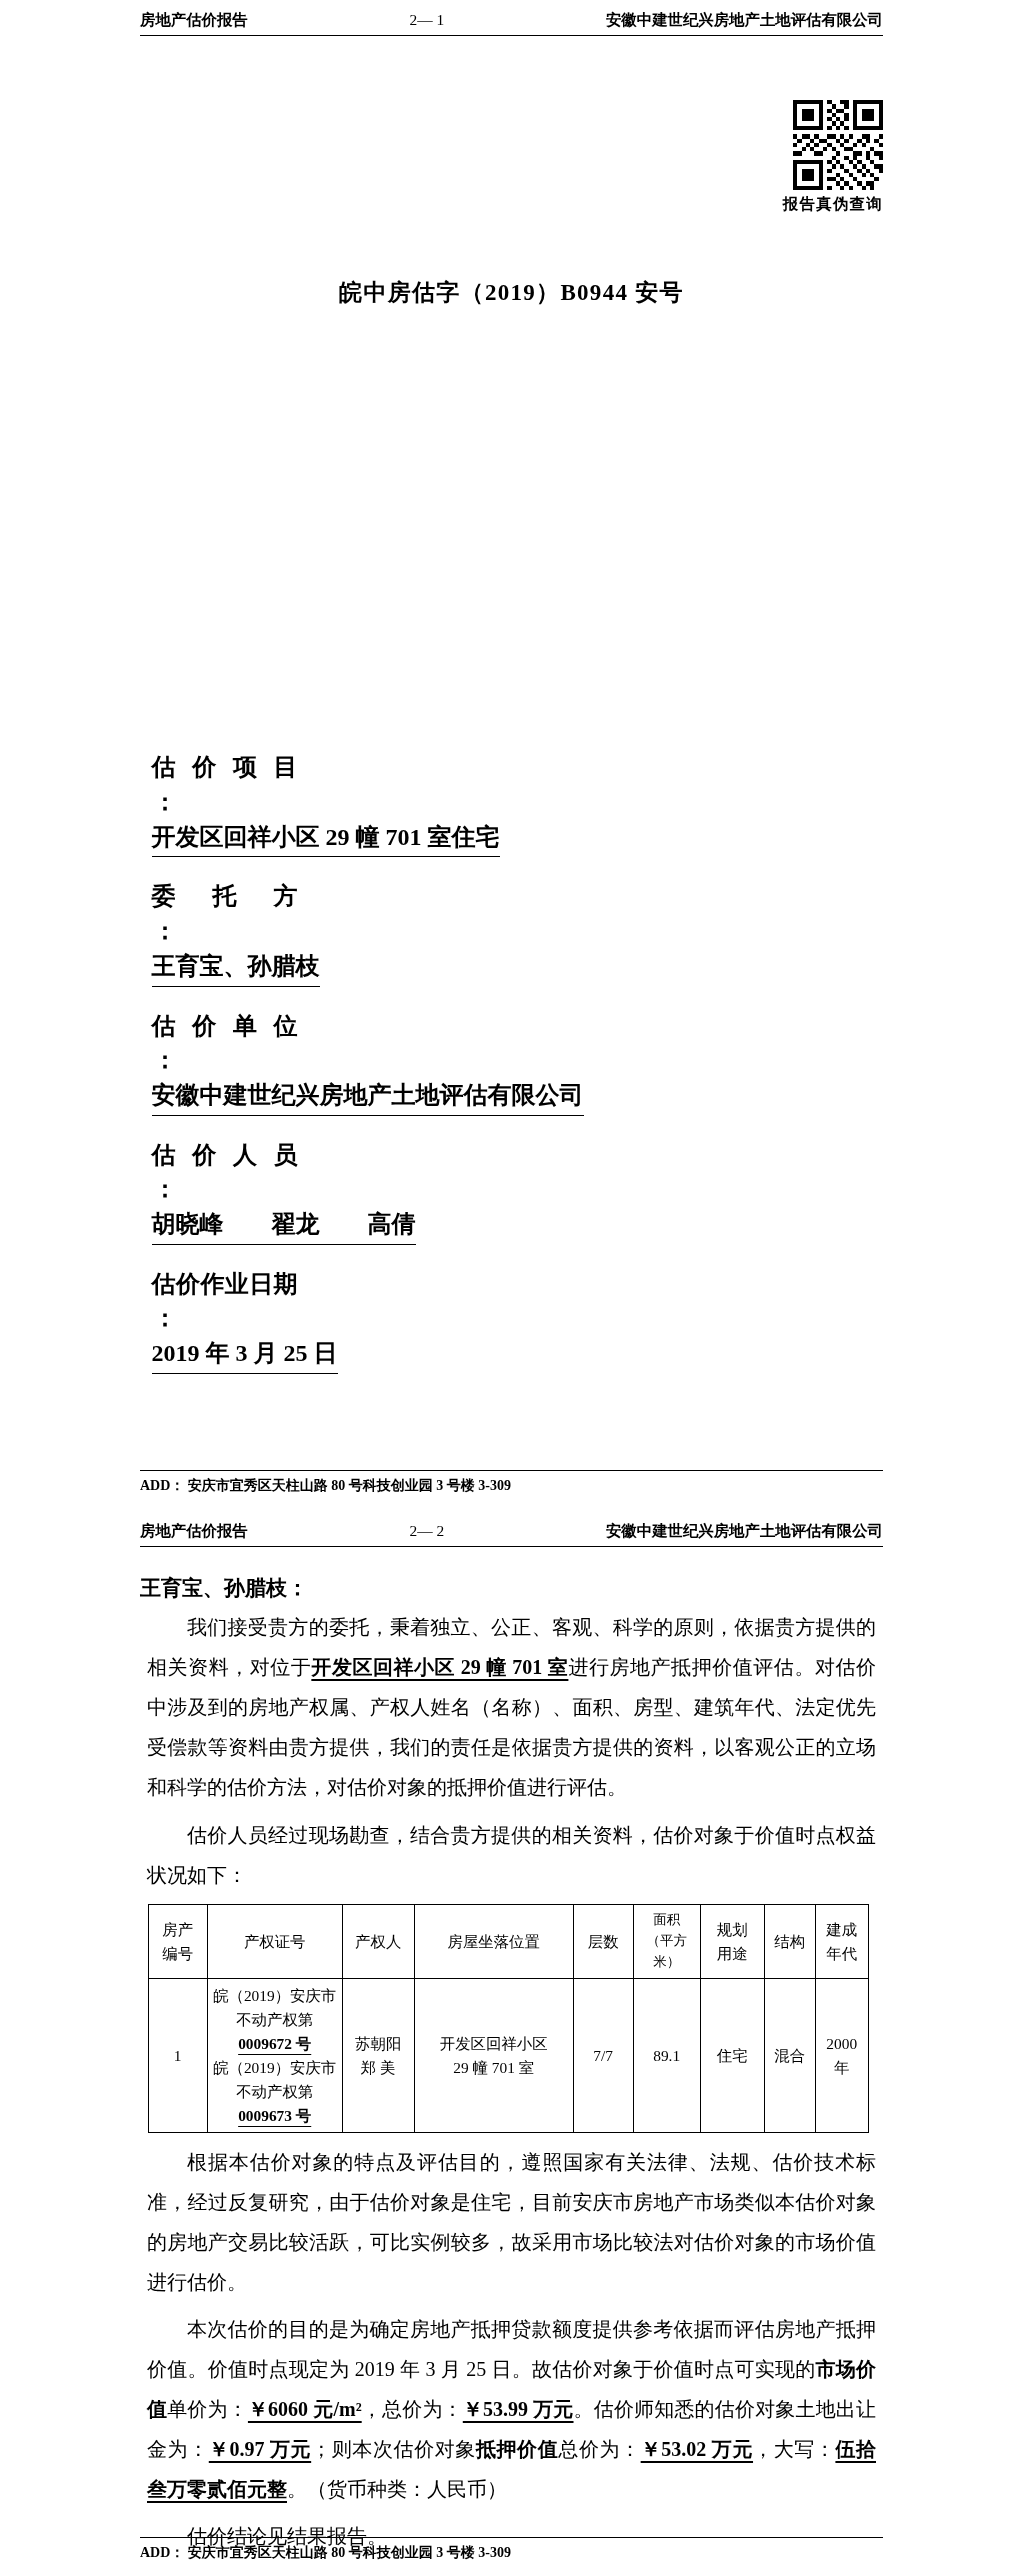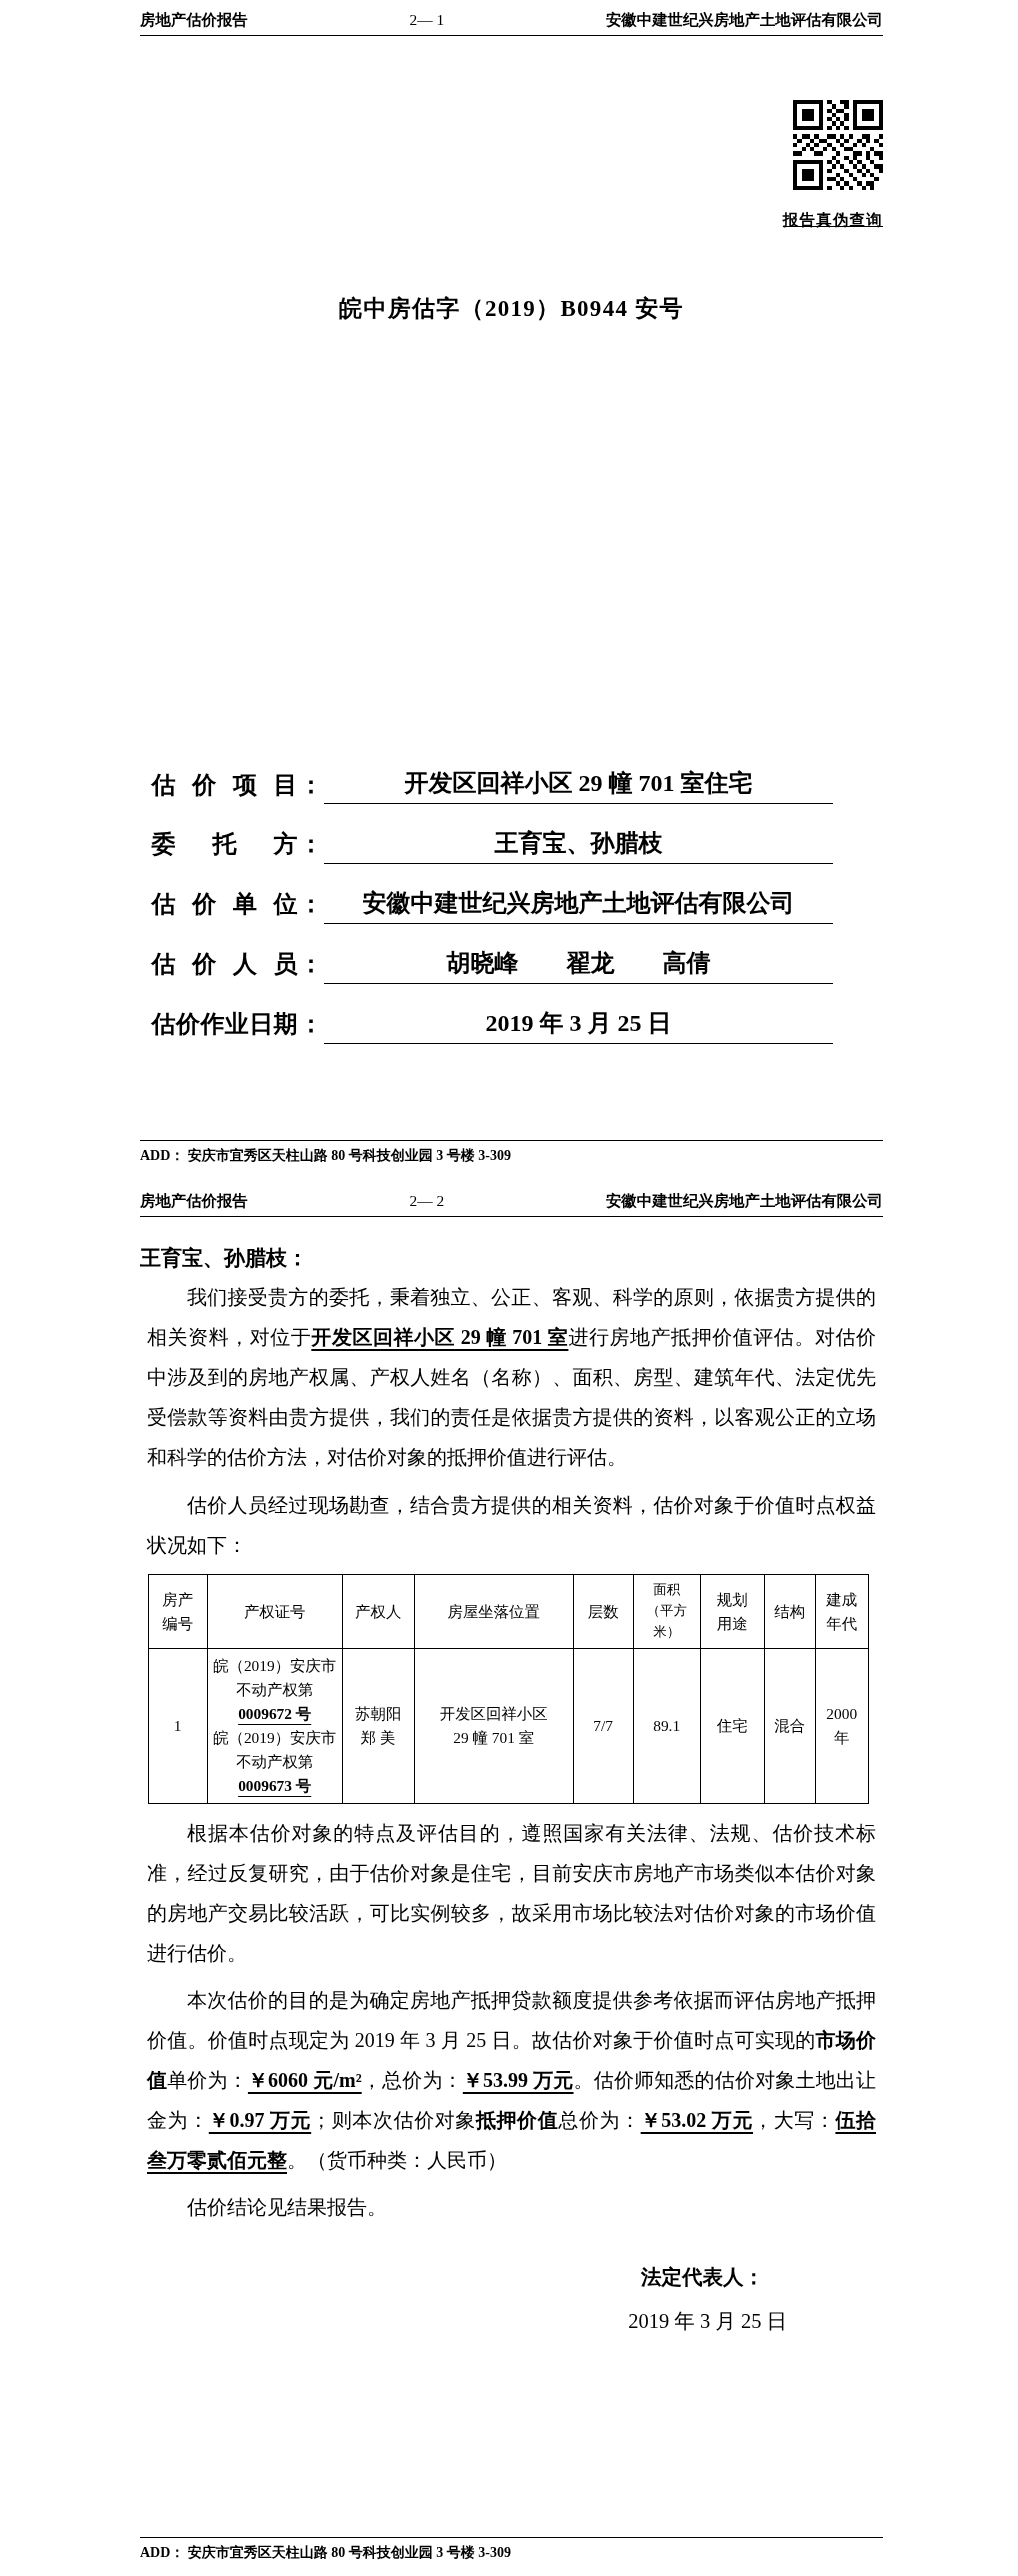--- a/index.html
+++ b/index.html
@@ -23,29 +23,29 @@
   .doc-footer {
     border-top: 1.3px solid #000; padding-top: 6.4px;
     font-size: 14px; font-weight: bold;
   }
   .doc-footer.first { margin-top: 96px; }
   .doc-footer.second { position: absolute; left: 140px; right: 136px; bottom: 14px; }
 
   
   .qr-wrap { display: flex; flex-direction: column; align-items: flex-end; margin-top: 64px; }
   .qr-svg { width: 90px; height: 90px; display: block; }
-  .qr-caption { font-size: 15.4px; font-weight: bold; margin-top: 20px; letter-spacing: 1.3px; text-decoration: underline; }
+  .qr-caption { font-size: 15.4px; font-weight: bold; margin-top: 4px; letter-spacing: 1.3px; }
   .main-title {
     margin: 16.7px 0 0 0; text-align: center;
     font-size: 46px; font-weight: bold;
     letter-spacing: .38em; text-indent: .38em;
   }
   .doc-no { margin-top: 62px; text-align: center; font-size: 23px; font-weight: bold; letter-spacing: 1.3px; }
   .form { margin: 443px 50px 0 11.6px; }
-  .form-row { display: flex; align-items: center; font-size: 24px; font-weight: bold; margin-bottom: 23px; }
+  .form-row { display: flex; align-items: flex-start; font-size: 24px; font-weight: bold; margin-bottom: 23px; flex-direction: column; }
   .form-label { width: 146px; flex: none; text-align: justify; text-align-last: justify; padding-bottom: 2.6px; }
   .form-colon { flex: none; padding: 0 1.3px 2.6px 1.3px; }
   .form-line { flex: 1; border-bottom: 1.9px solid #000; text-align: center; padding-bottom: 3.9px; white-space: nowrap; }
 
   
   .letter-title { margin: 14px 0 0 0; text-align: center; font-size: 28px; font-weight: bold; letter-spacing: .5em; text-indent: .5em; }
   .salutation { margin-top: 27px; font-size: 21px; font-weight: bold; }
   .para { font-size: 20px; line-height: 40px; text-align: justify; text-indent: 2em; margin: 7px; }
   .p1 { margin-top: 5.1px; }
   .p2 { margin-top: 7.7px; }

